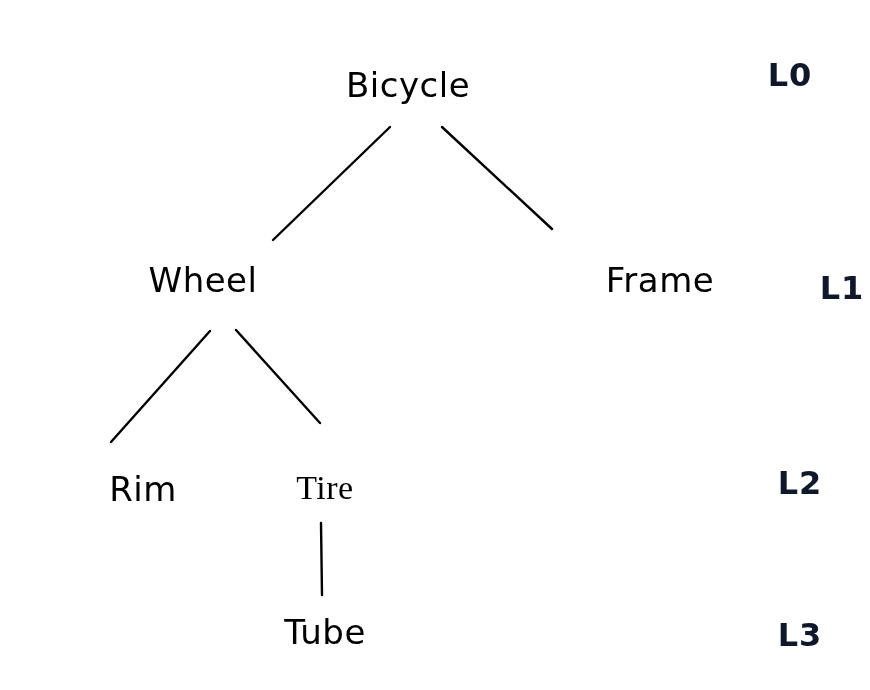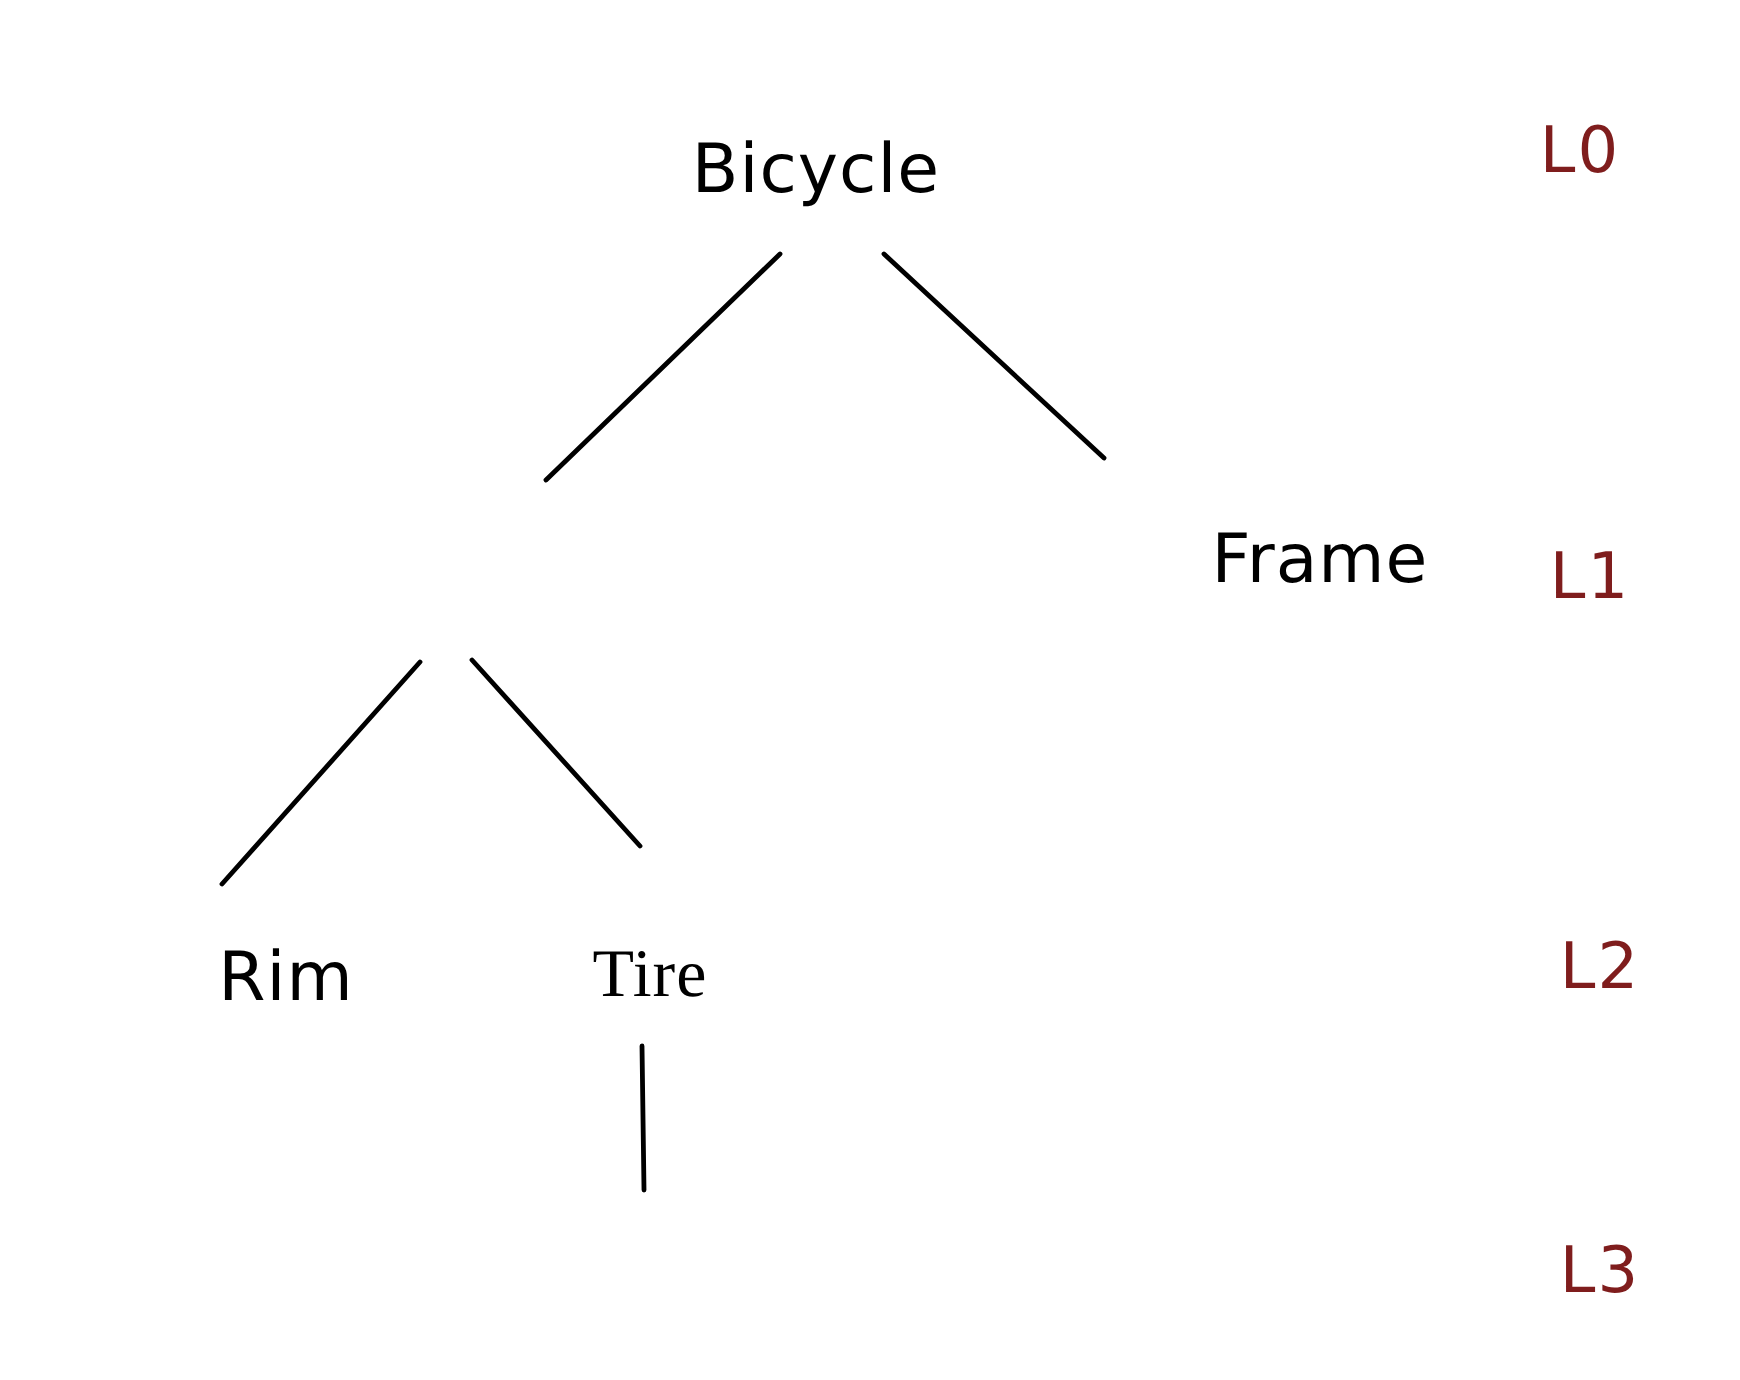--- a/index.html
+++ b/index.html
@@ -32,44 +32,46 @@
     font-family: "DejaVu Sans", sans-serif;
     font-size: 34px;
     font-weight: 400;
     letter-spacing: 0.5px;
     line-height: 1;
   }
   .level-label {
     position: absolute;
     transform: translate(-50%, -50%);
     white-space: nowrap;
-    color: #7f1d1d;
+    color: #0f172a;
     font-family: "DejaVu Sans", sans-serif;
     font-size: 32px;
-    font-weight: 400;
+    font-weight: 700;
     letter-spacing: 1px;
     line-height: 1;
   }
 </style>
 </head>
 <body>
 
 <div id="canvas" style="background: rgb(255, 255, 255);">
 
   <svg id="edges" viewBox="0 0 870 690" xmlns="http://www.w3.org/2000/svg">
     <line stroke="#000000" stroke-width="2.4" stroke-linecap="round" x1="390" y1="127" x2="273" y2="240"></line>
     <line stroke="#000000" stroke-width="2.4" stroke-linecap="round" x1="442" y1="127" x2="552" y2="229"></line>
     <line stroke="#000000" stroke-width="2.4" stroke-linecap="round" x1="210" y1="331" x2="111" y2="442"></line>
     <line stroke="#000000" stroke-width="2.4" stroke-linecap="round" x1="236" y1="330" x2="320" y2="423"></line>
     <line stroke="#000000" stroke-width="2.4" stroke-linecap="round" x1="321" y1="523" x2="322" y2="595"></line>
   </svg>
 
   <div class="node-label" style="left: 408px; top: 85px;">Bicycle</div>
+  <div class="node-label" style="left: 203px; top: 280px;">Wheel</div>
   <div class="node-label" style="left: 640px; top: 280px; margin-left: 20px;">Frame</div>
   <div class="node-label" style="left: 143px; top: 489px;">Rim</div>
   <div class="node-label" style="left: 325px; top: 488px; font-family: Liberation Serif, serif;">Tire</div>
+  <div class="node-label" style="left: 325px; top: 632px;">Tube</div>
 
   <div class="level-label" style="left: 790px; top: 75px;">L0</div>
-  <div class="level-label" style="left: 795px; top: 288px;">L1</div>
+  <div class="level-label" style="left: 842px; top: 288px;">L1</div>
   <div class="level-label" style="left: 800px; top: 483px;">L2</div>
   <div class="level-label" style="left: 800px; top: 635px;">L3</div>
 
 </div>
 
 </body></html>

